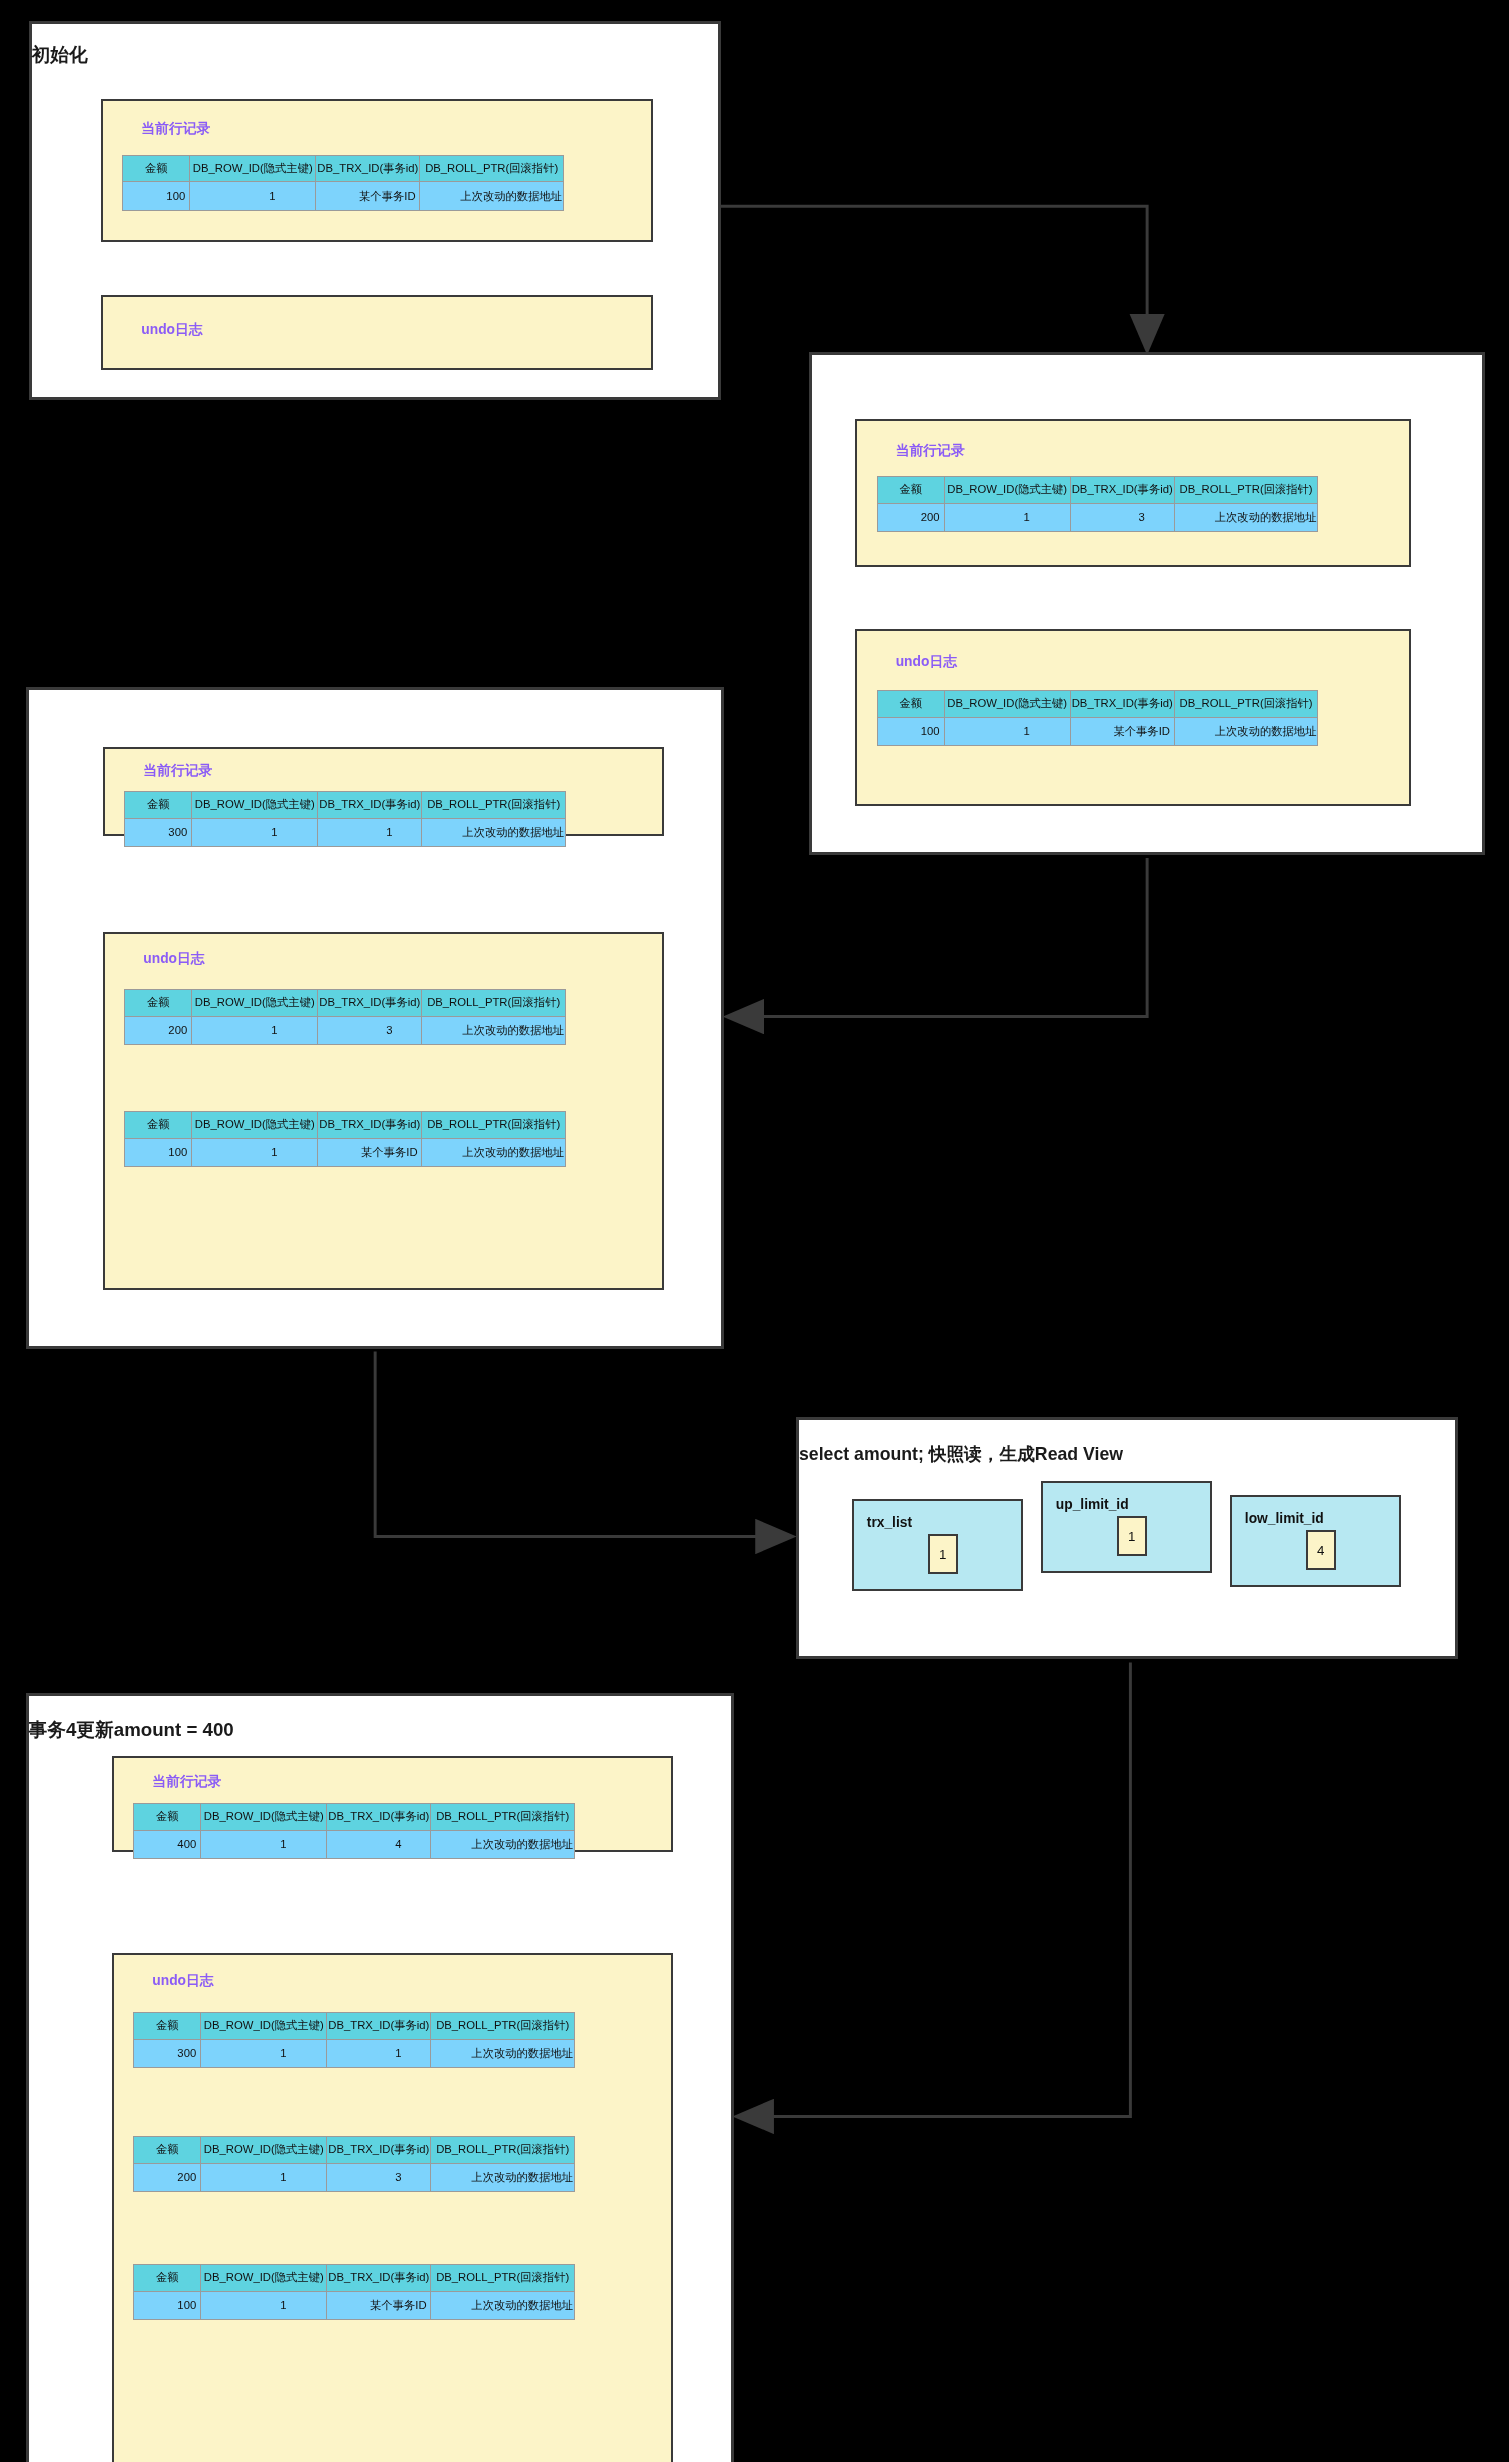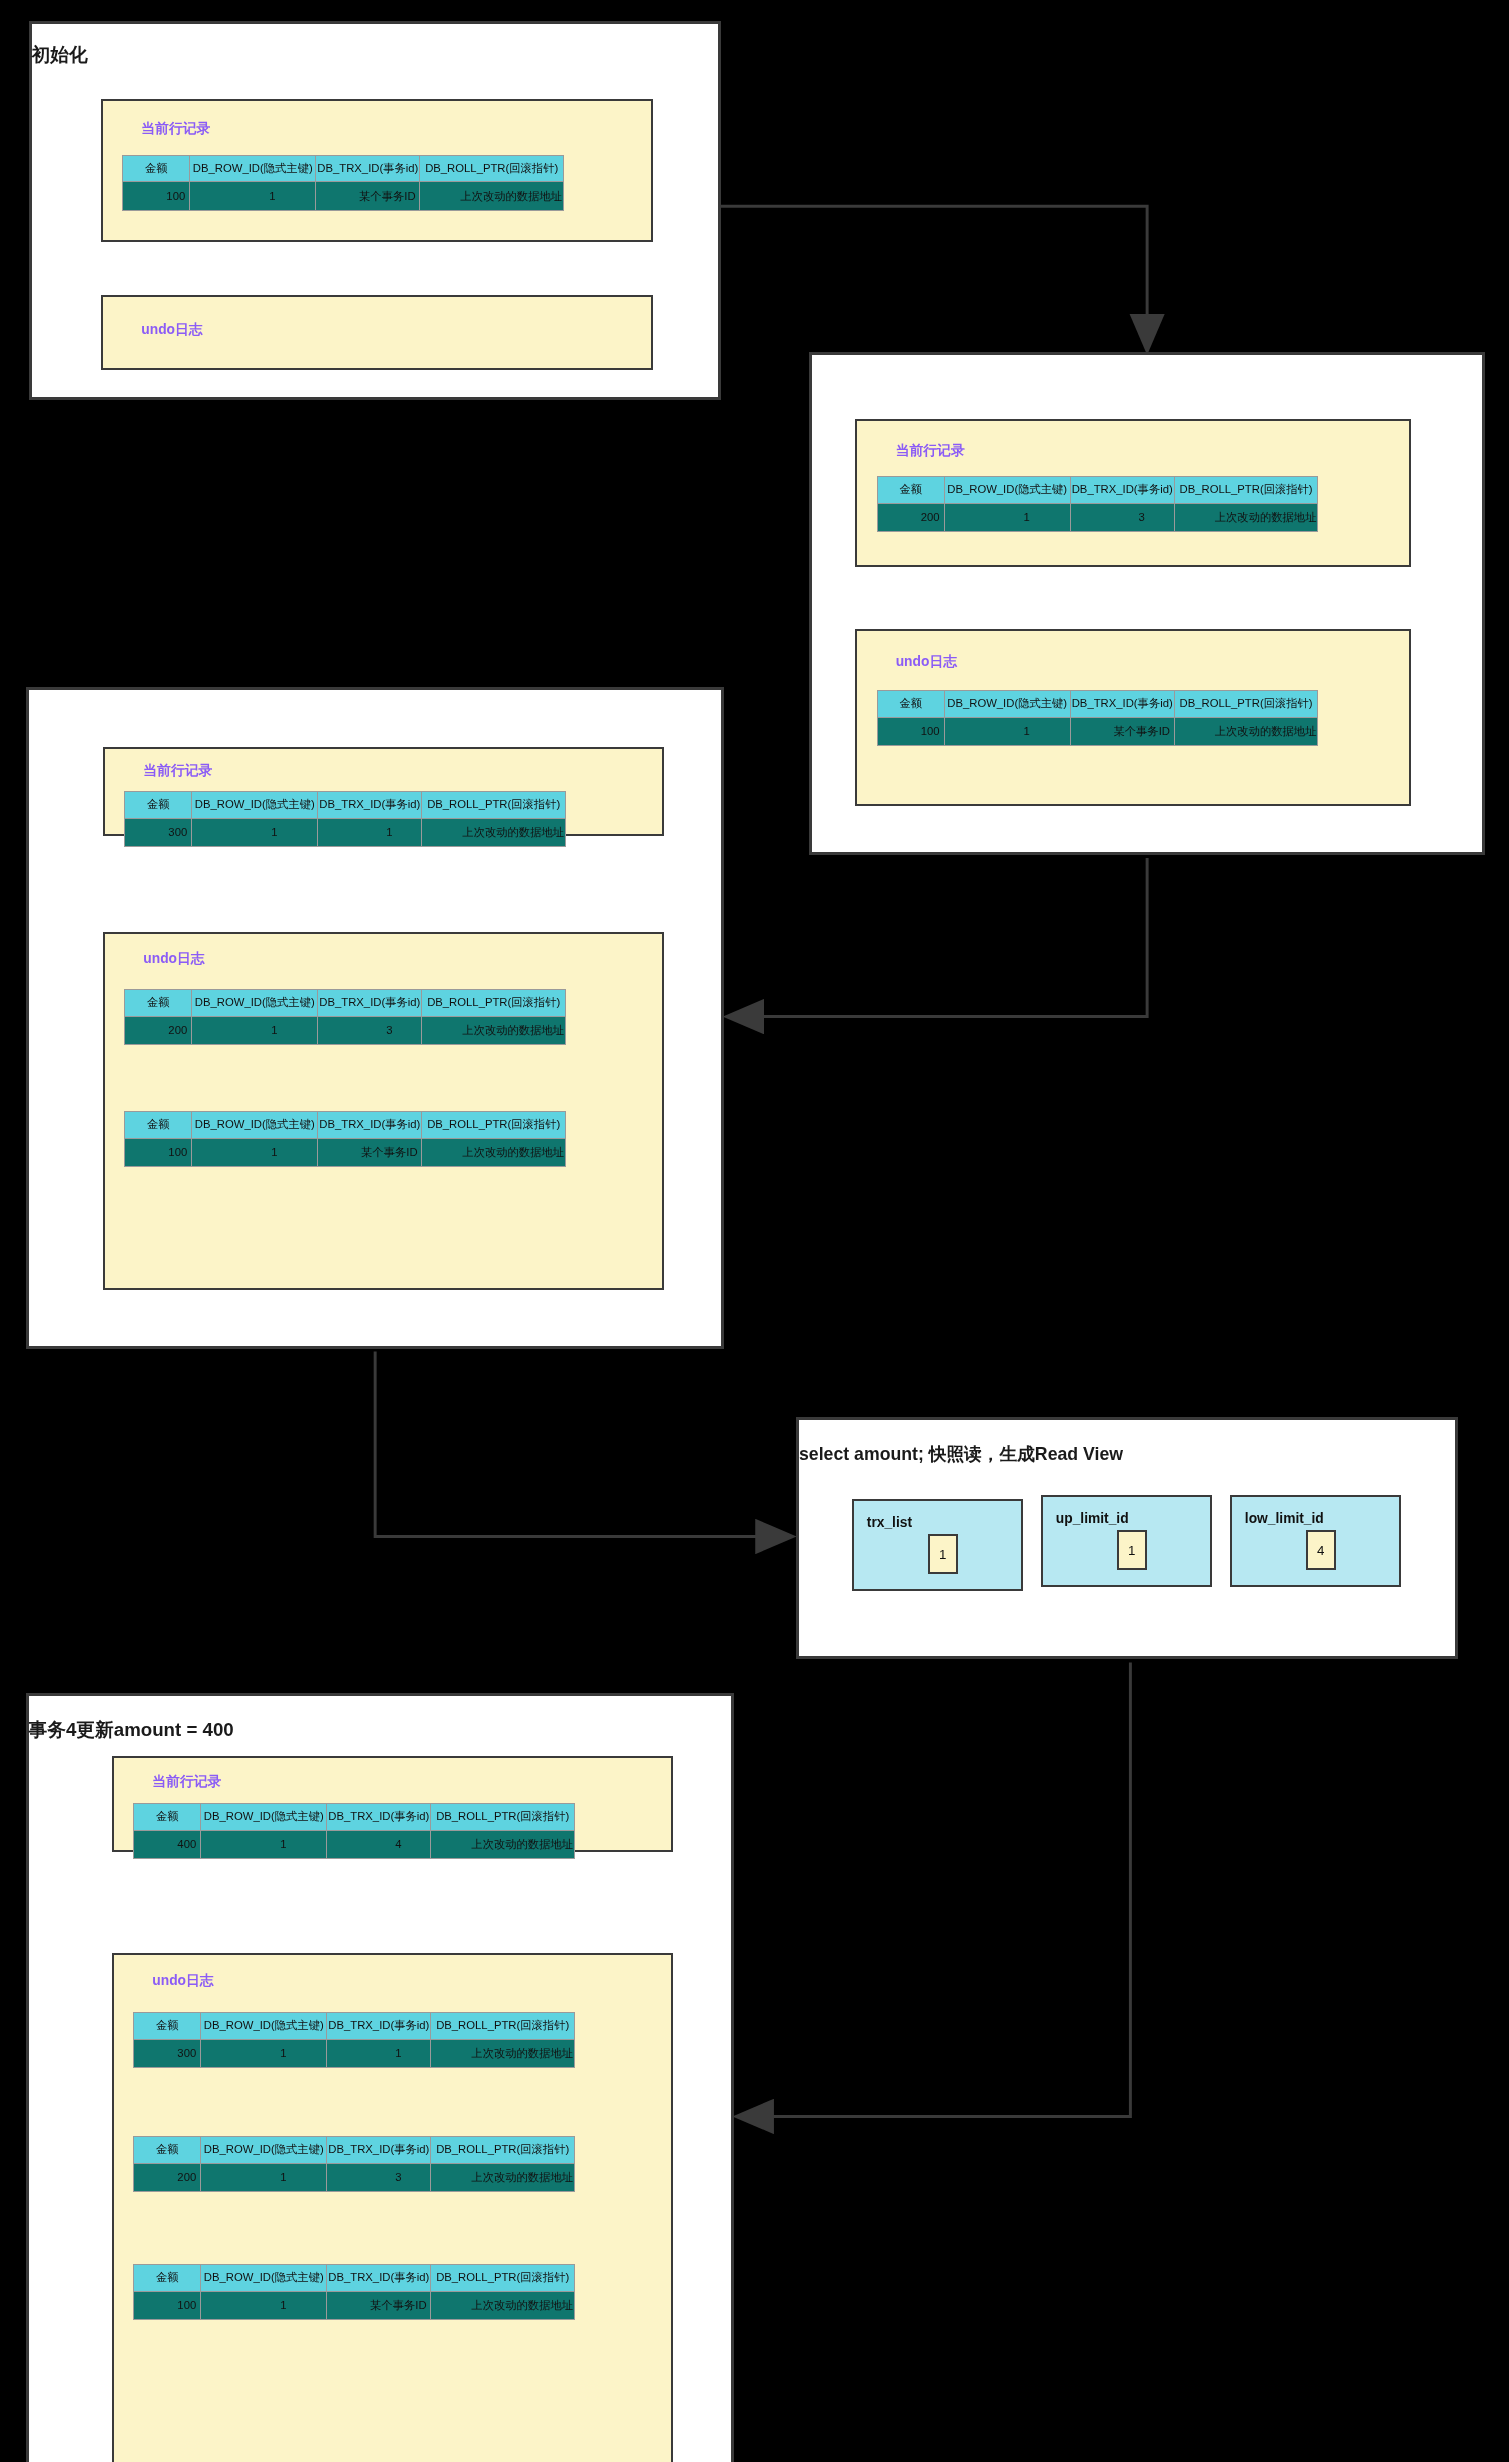--- a/index.html
+++ b/index.html
@@ -5,21 +5,21 @@
   html,body{margin:0;padding:0;background:#000;}
   #stage{position:relative;width:1509px;height:2560px;background:#000;
          font-family:"Liberation Sans","DejaVu Sans",sans-serif;overflow:hidden;}
   .panel{position:absolute;background:#ffffff;border:3px solid #3a3a3a;box-sizing:border-box;}
   .panel-title{position:absolute;left:0;right:0;text-align:left;font-weight:bold;color:#1a1a1a;}
   .group{position:absolute;background:#fcf4c8;border:2.5px solid #3a3a3a;box-sizing:border-box;}
   .group-label{position:absolute;font-weight:bold;color:#8b5cf6;margin-left:19px;}
   .rowtable{position:absolute;border-collapse:collapse;table-layout:fixed;}
   .rowtable td{border:1px solid #9a9a9a;text-align:center;color:#111;white-space:nowrap;}
   .rowtable thead td{background:#5ed3e0;font-weight:normal;}
-  .rowtable tbody td{background:#0f766e;padding-left:40px;}
+  .rowtable tbody td{background:#7dd3fc;padding-left:40px;}
   .c0{width:64px;} .c1{width:123px;margin-top:44px;} .c2{width:98px;} .c3{width:123px;}
   .rvbox{position:absolute;background:#b7e8f2;border:2.5px solid #3a3a3a;box-sizing:border-box;}
   .rvlabel{position:absolute;font-weight:bold;color:#111;}
   .rvval{position:absolute;background:#fcf4c8;border:2px solid #3a3a3a;box-sizing:border-box;
          display:flex;align-items:center;justify-content:center;color:#111;}
   svg.conn{position:absolute;left:0;top:0;width:1509px;height:2560px;pointer-events:none;}
 </style>
 </head>
 <body>
 
@@ -198,21 +198,21 @@
   </div>
 
   <div class="panel" style="left:796px;top:1417px;width:662px;height:242px;">
     <div class="panel-title" style="top:21.7px;font-size:17.7px;">select amount; 快照读，生成Read View</div>
 
     <div class="rvbox" style="left:53px;top:79px;width:171px;height:92px;">
       <div class="rvlabel" style="left:12.8px;top:13.8px;font-size:13.8px;">trx_list</div>
       <div class="rvval" style="left:74px;top:33px;width:29.5px;height:40px;font-size:13.3px;">1</div>
     </div>
 
-    <div class="rvbox" style="left:242px;top:75px;width:171px;height:92px;">
+    <div class="rvbox" style="left:242px;top:61px;width:171px;height:92px;">
       <div class="rvlabel" style="left:12.8px;top:13.8px;font-size:13.8px;">up_limit_id</div>
       <div class="rvval" style="left:74px;top:33px;width:29.5px;height:40px;font-size:13.3px;">1</div>
     </div>
 
     <div class="rvbox" style="left:431px;top:75px;width:171px;height:92px;">
       <div class="rvlabel" style="left:12.8px;top:13.8px;font-size:13.8px;">low_limit_id</div>
       <div class="rvval" style="left:74px;top:33px;width:29.5px;height:40px;font-size:13.3px;">4</div>
     </div>
   </div>
 

